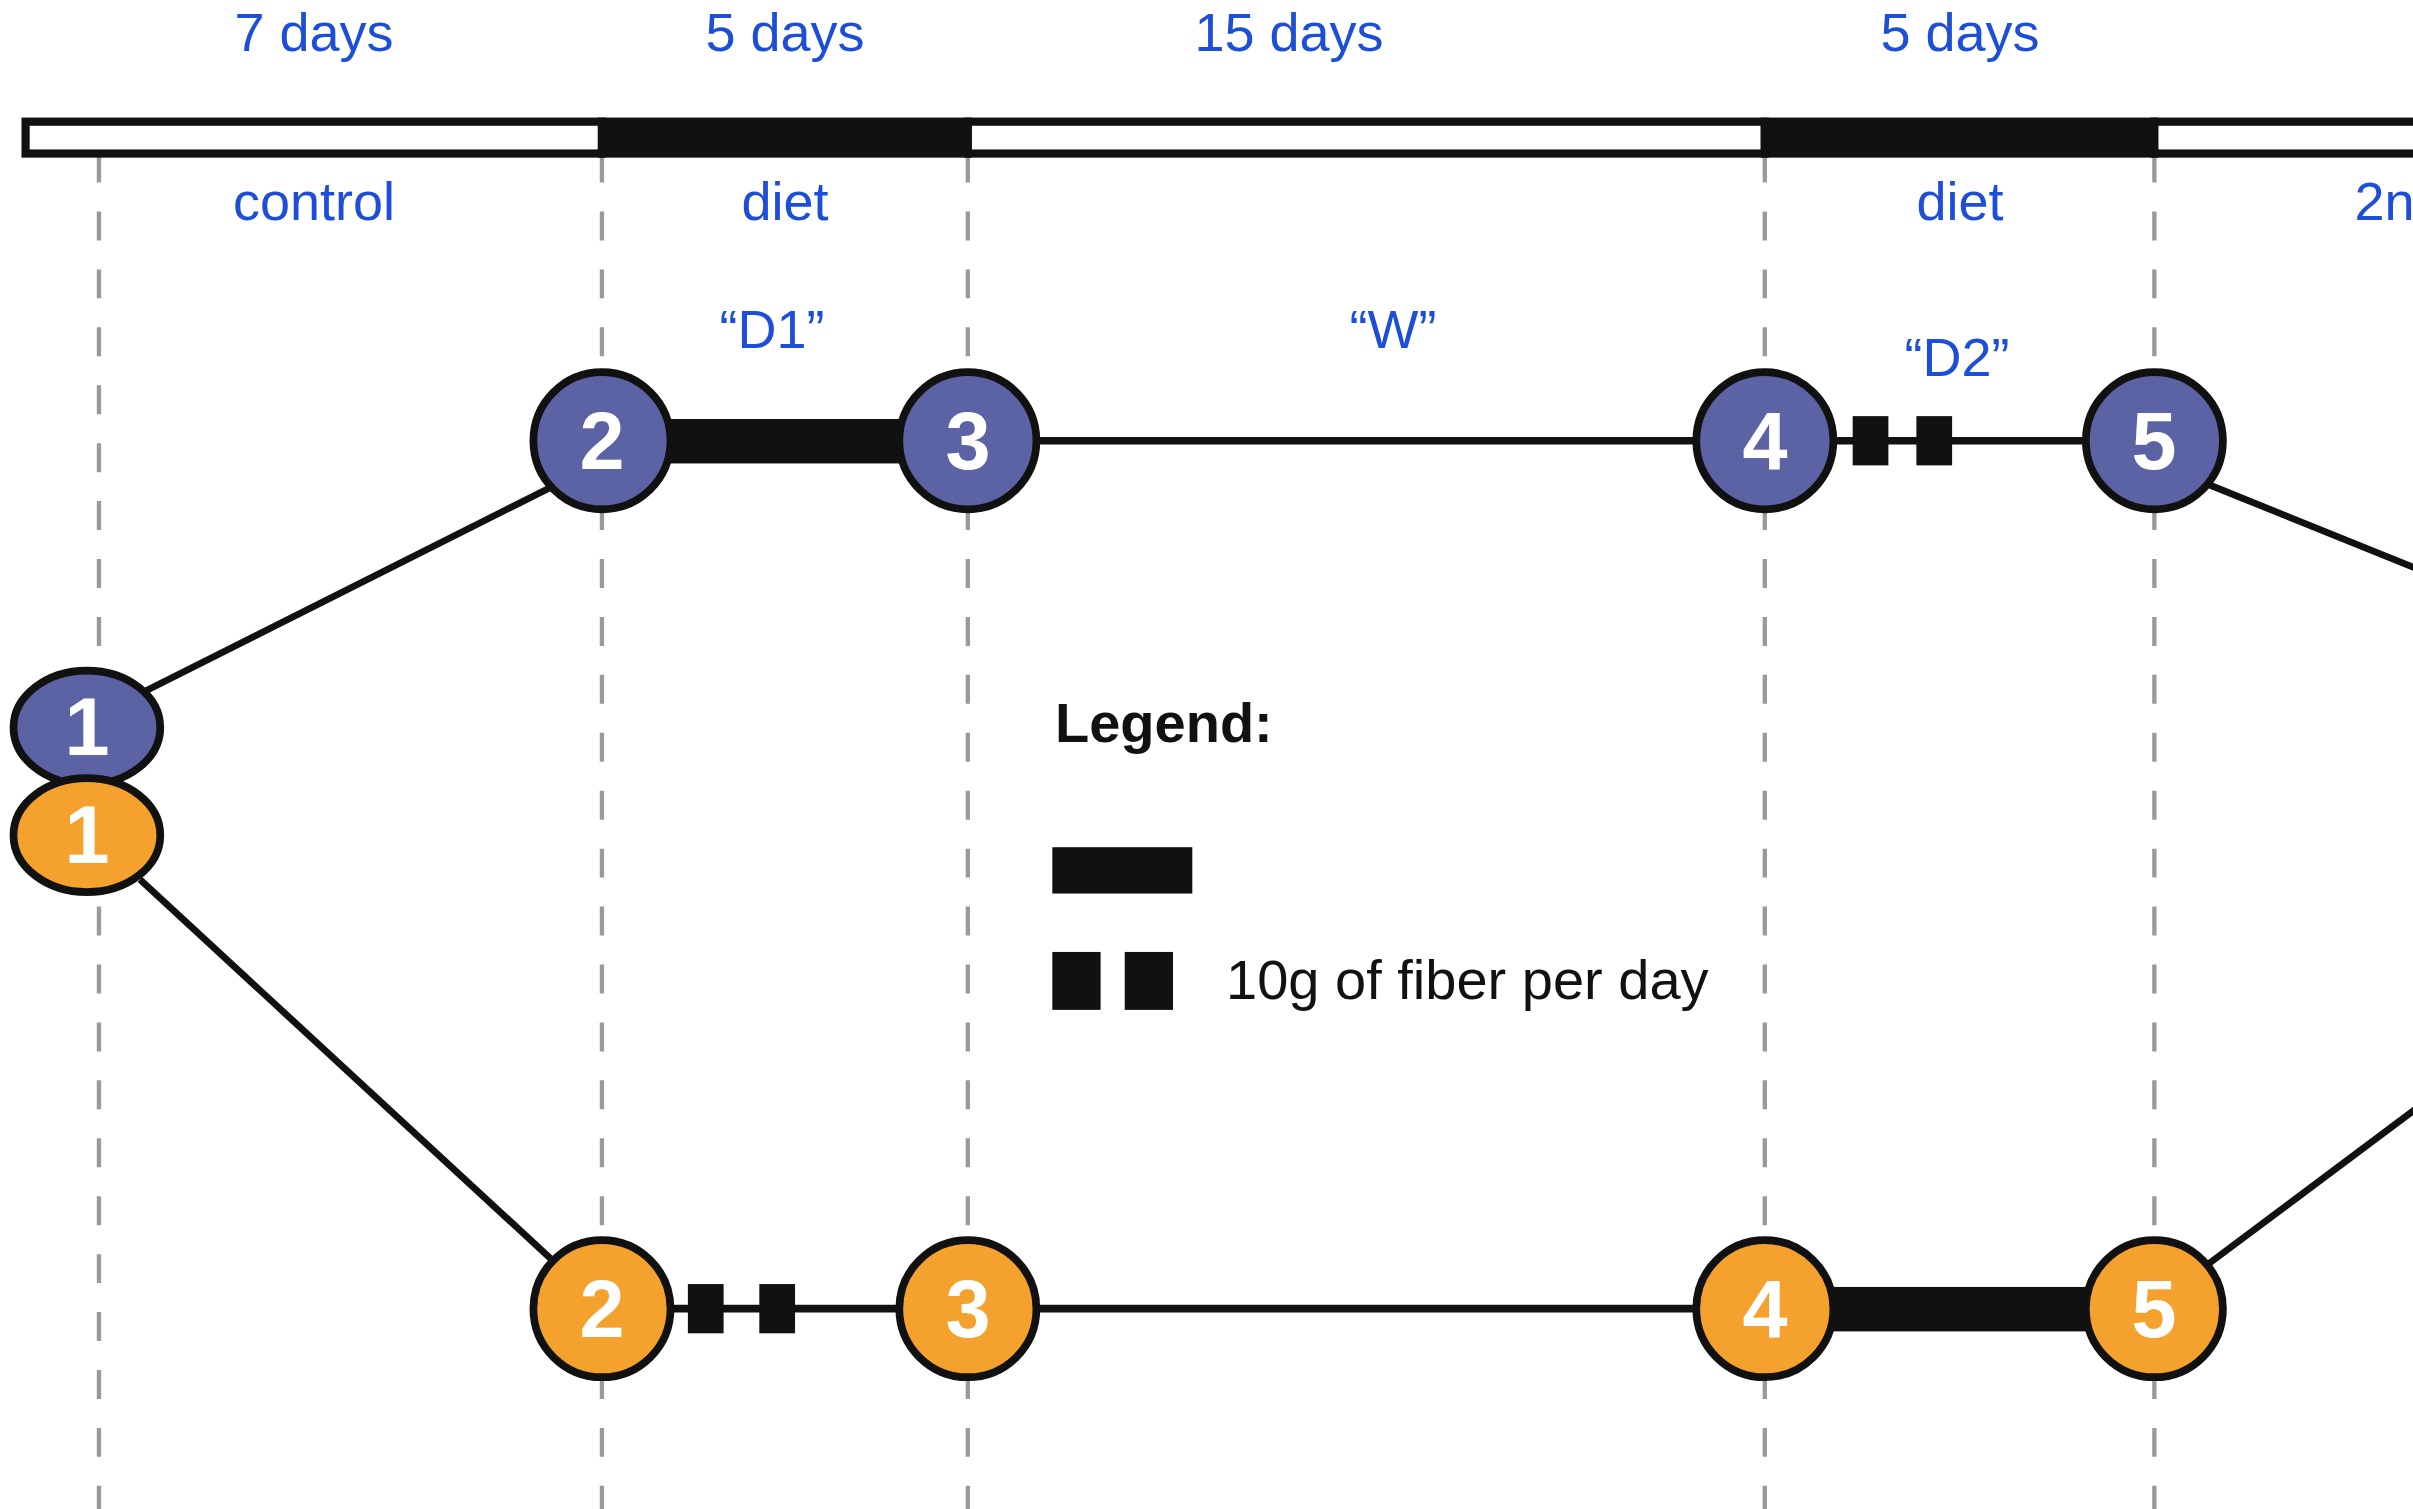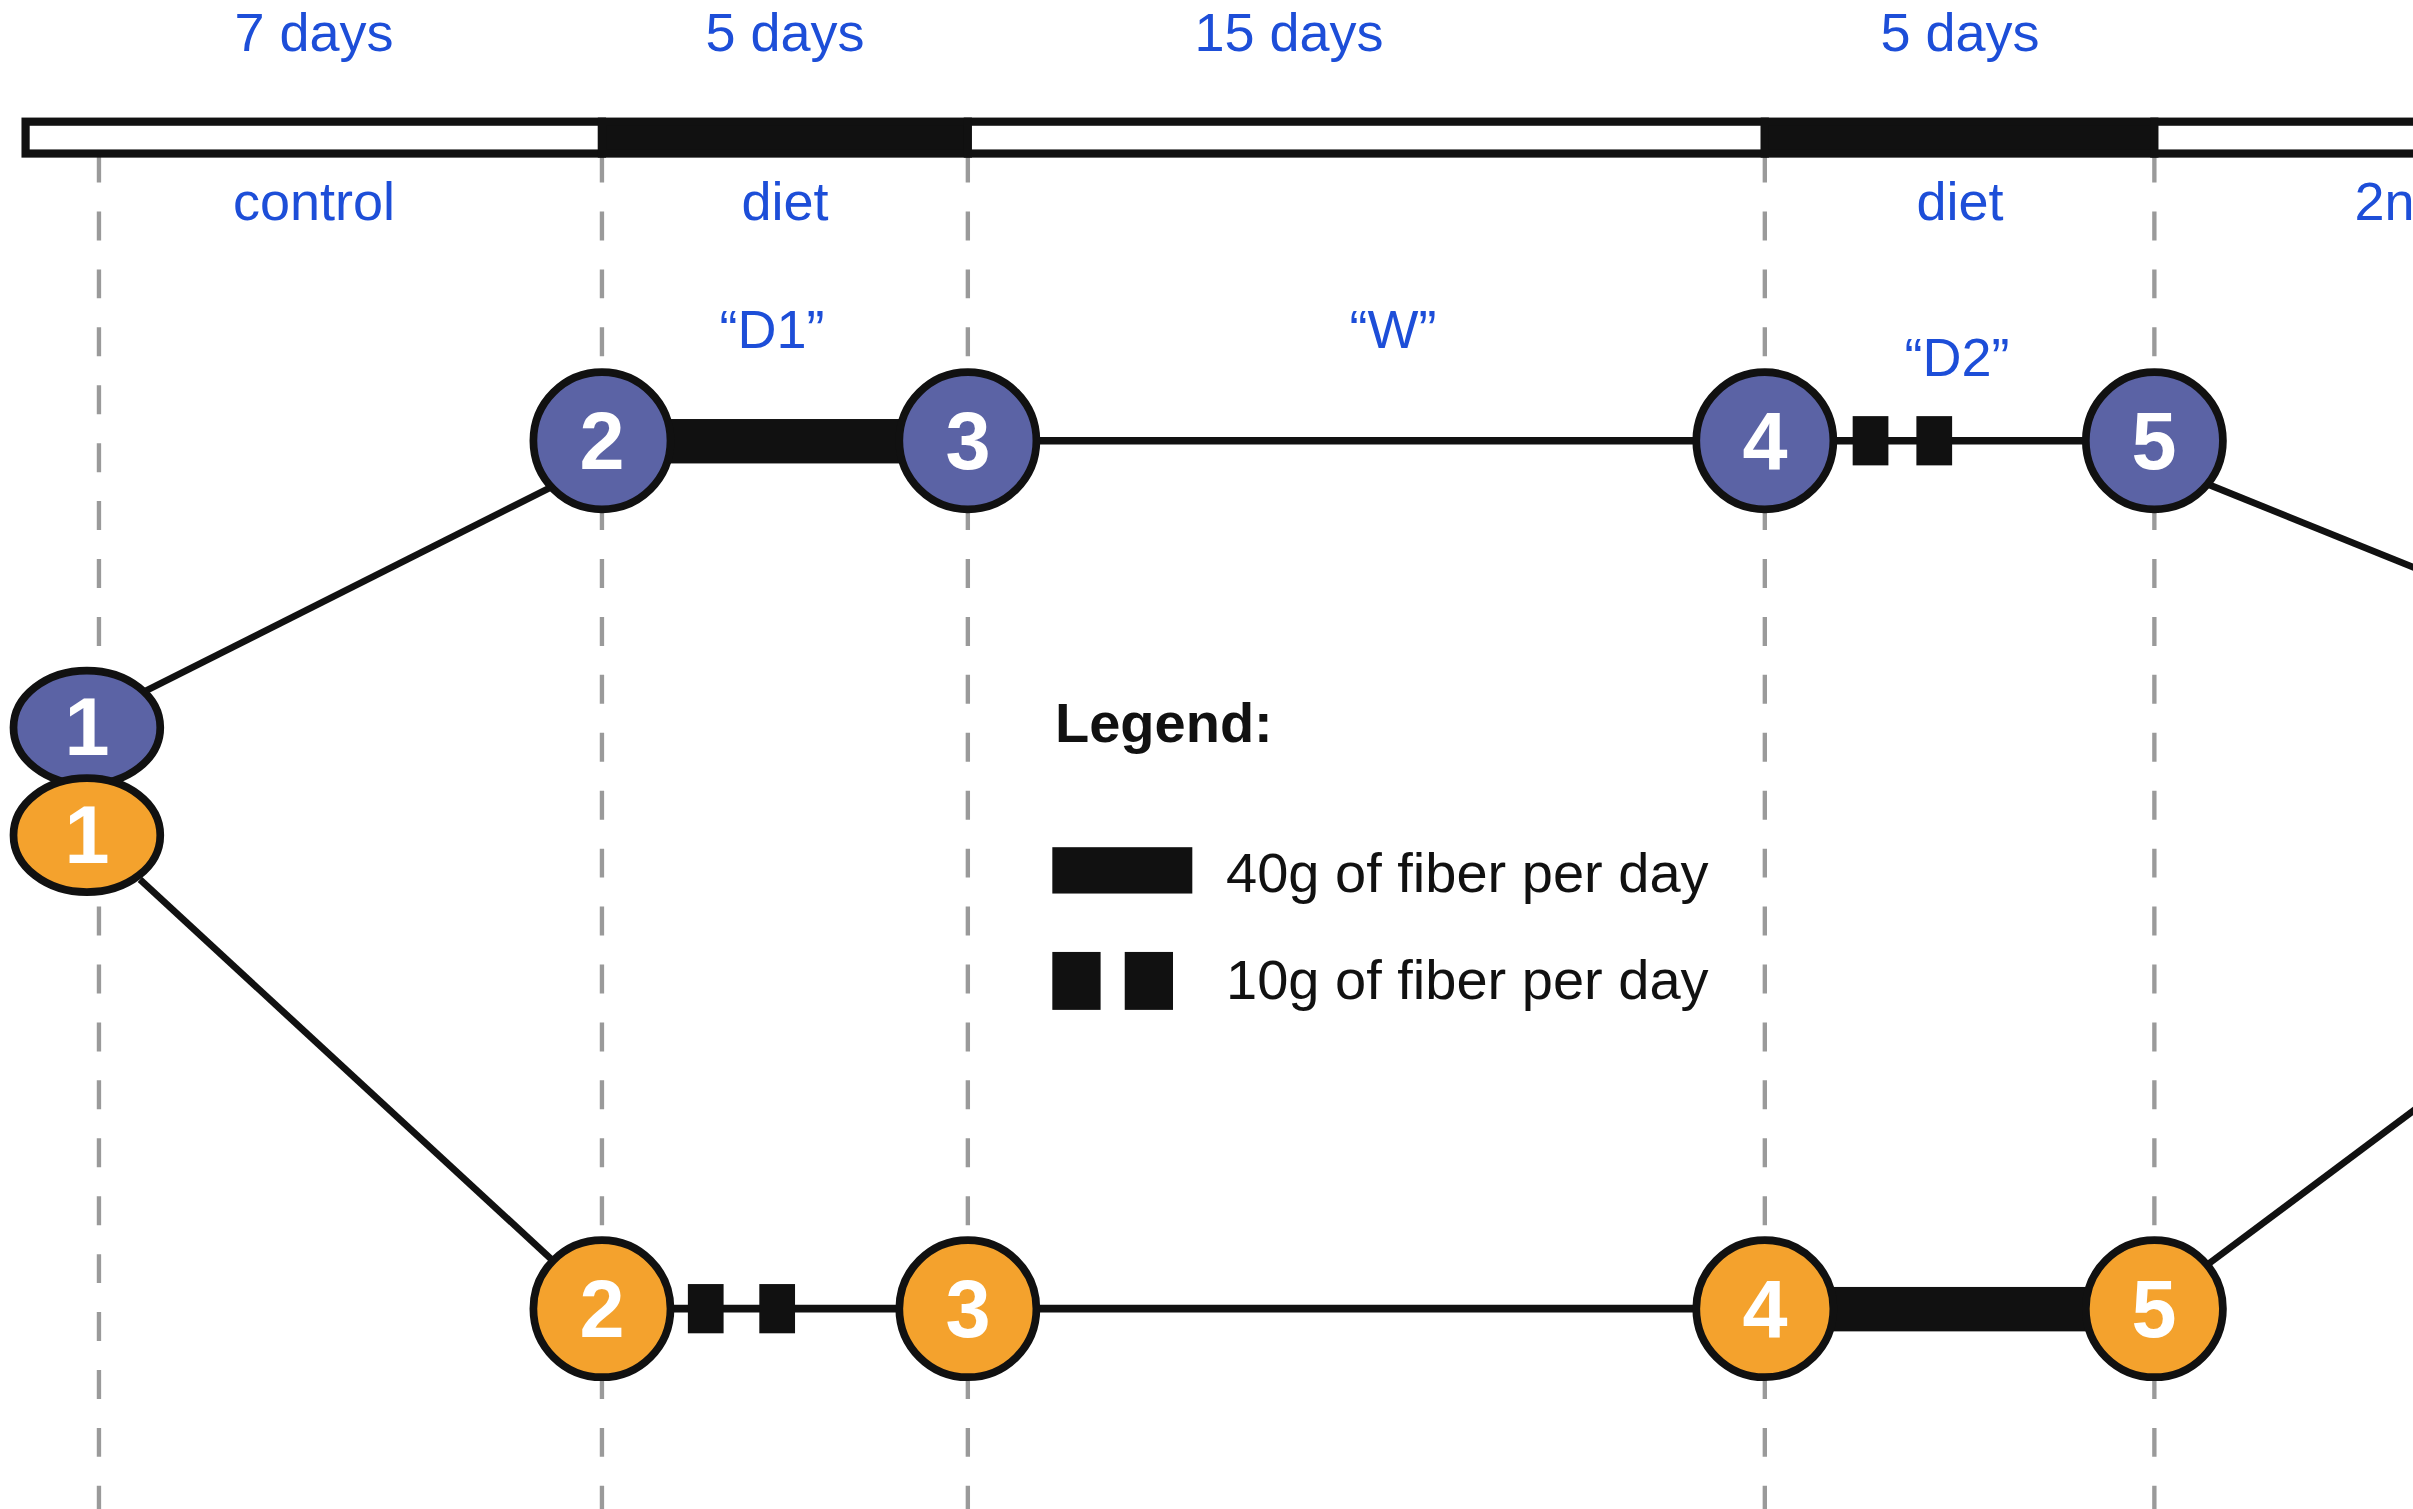--- a/index.html
+++ b/index.html
@@ -113,21 +113,20 @@
   <div class="lbl phase" style="left:314px;top:174px;">control</div>
   <div class="lbl phase" style="left:785px;top:174px;">diet</div>
   <div class="lbl phase" style="left:1960px;top:174px;">diet</div>
   <div class="lbl phase" style="left:2515px;top:174px;">2nd wash out</div>
 
   <div class="lbl code" style="left:772px;top:302px;">“D1”</div>
   <div class="lbl code" style="left:1393px;top:302px;">“W”</div>
   <div class="lbl code" style="left:1957px;top:302px;margin-top:28px;">“D2”</div>
 
   <div class="legend-title" style="left:1055px;top:690px;font-weight:bold;">Legend:</div>
-  <div class="legend-text" style="left:1226px;top:840px;">40g of fiber per day</div>
   <div class="legend-text" style="left:1226px;top:947px;">10g of fiber per day</div>
 
   <div class="node-num" style="left:87px;top:727px;">1</div>
   <div class="node-num" style="left:602px;top:441px;">2</div>
   <div class="node-num" style="left:968px;top:441px;">3</div>
   <div class="node-num" style="left:1765px;top:441px;">4</div>
   <div class="node-num" style="left:2154px;top:441px;">5</div>
 
   <div class="node-num" style="left:87px;top:835px;">1</div>
   <div class="node-num" style="left:602px;top:1309px;">2</div>

